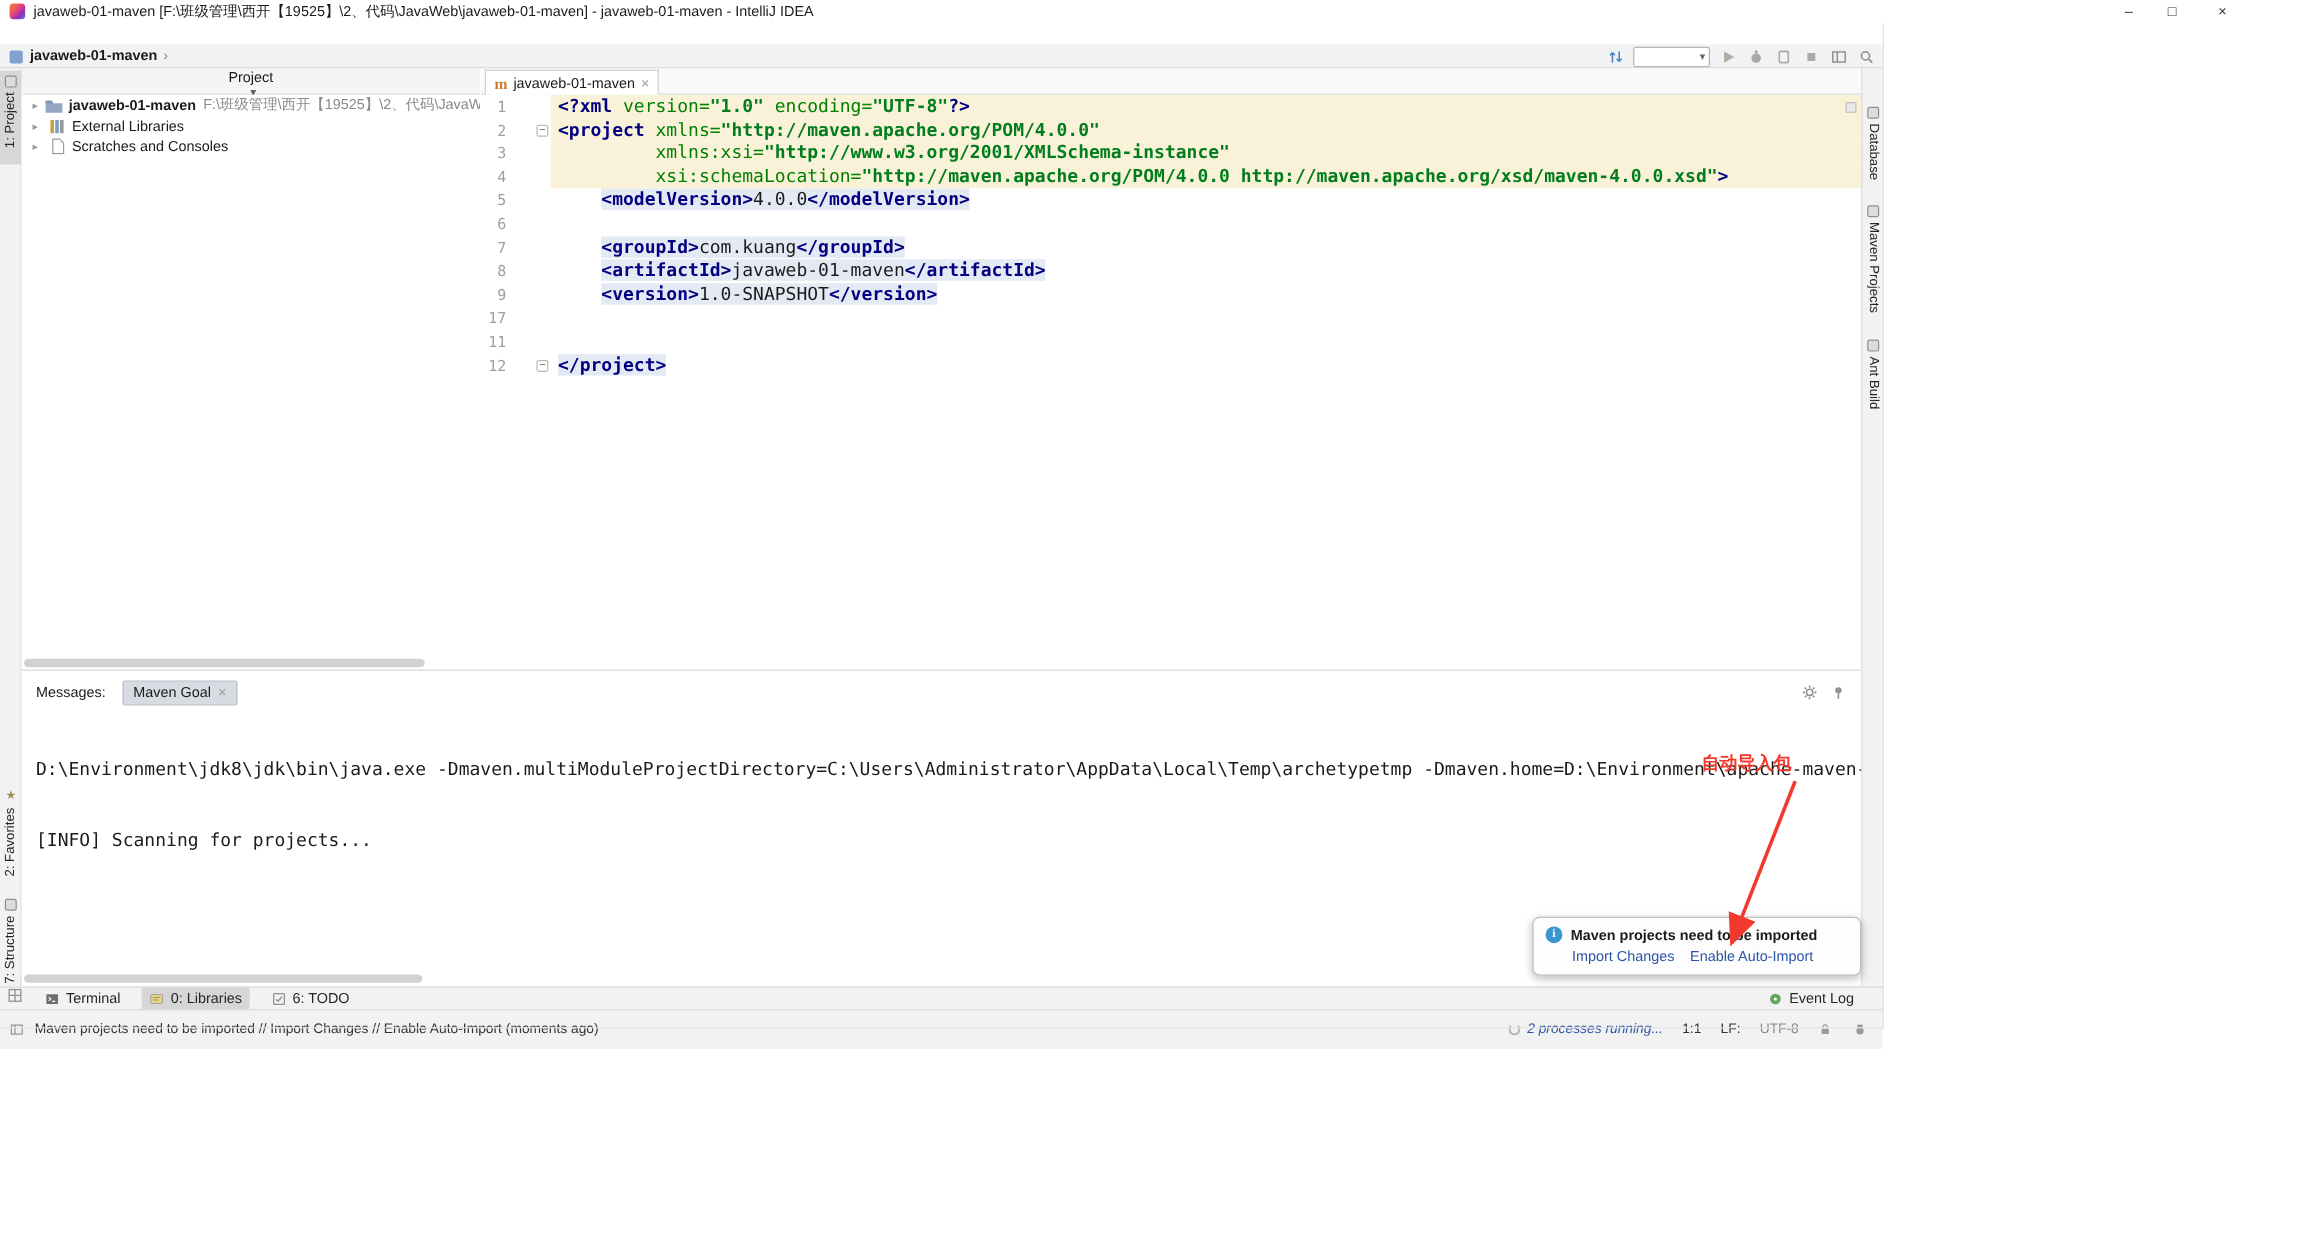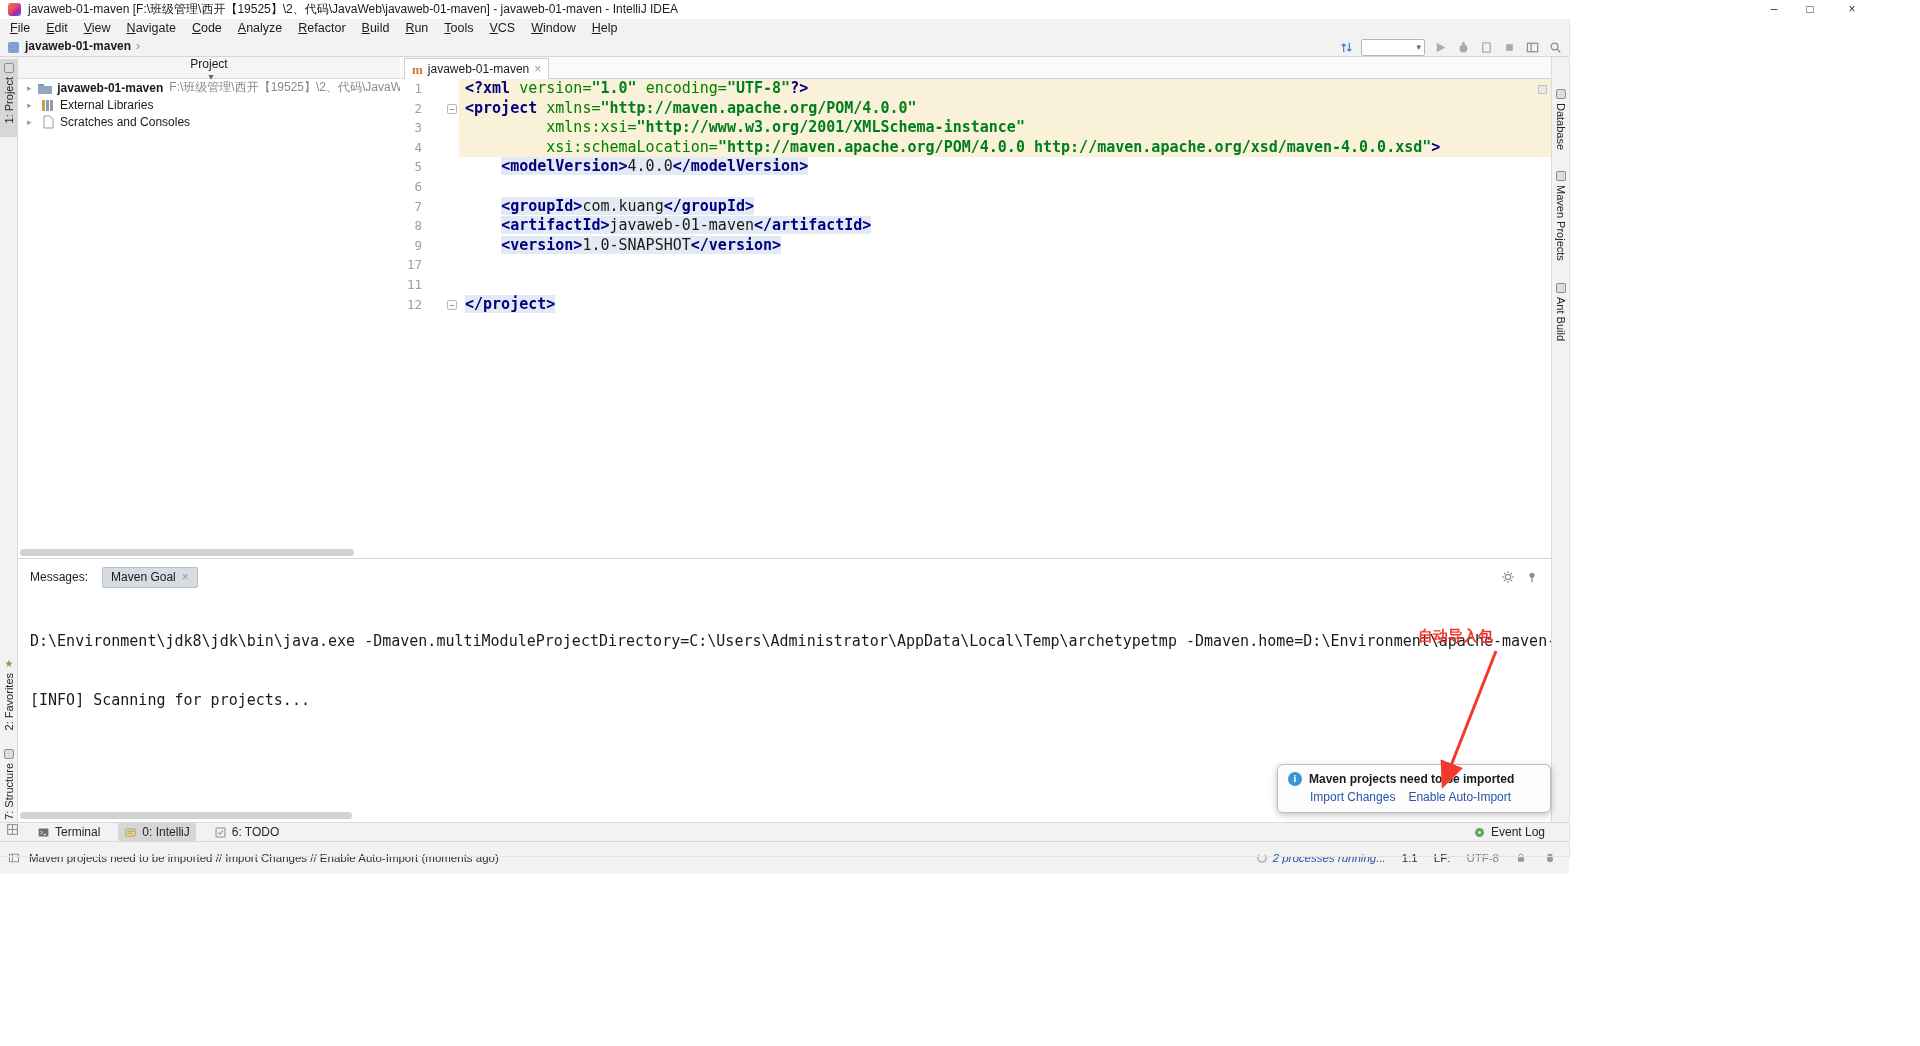--- a/index.html
+++ b/index.html
@@ -133,35 +133,20 @@
 <div class="canvas">
 
   <div id="titlebar">
     <span id="app-icon"></span>
     <span id="title-text">javaweb-01-maven [F:\班级管理\西开【19525】\2、代码\JavaWeb\javaweb-01-maven] - javaweb-01-maven - IntelliJ IDEA</span>
     <span class="win-btn" id="btn-min">–</span>
     <span class="win-btn" id="btn-max">□</span>
     <span class="win-btn" id="btn-close">×</span>
   </div>
 
-  <div id="menubar">
-    <span class="menu-item">File</span>
-    <span class="menu-item">Edit</span>
-    <span class="menu-item">View</span>
-    <span class="menu-item">Navigate</span>
-    <span class="menu-item">Code</span>
-    <span class="menu-item">Analyze</span>
-    <span class="menu-item">Refactor</span>
-    <span class="menu-item">Build</span>
-    <span class="menu-item">Run</span>
-    <span class="menu-item">Tools</span>
-    <span class="menu-item">VCS</span>
-    <span class="menu-item">Window</span>
-    <span class="menu-item">Help</span>
-  </div>
 
   <div id="navbar">
     <span id="crumb-icon"></span>
     <span id="crumb-label">javaweb-01-maven</span>
     <span id="crumb-chevron">›</span>
     <div id="nav-right">
       <span class="nav-icon">
         <svg width="15" height="15" viewBox="0 0 16 16">
             <path d="M5 13V4M5 4L2.8 6.5M5 4l2.2 2.5M11 3v9m0 0l-2.2-2.5M11 12l2.2-2.5" stroke="#4f87c5" fill="none" stroke-width="1.4"></path>
           </svg>
@@ -442,21 +427,21 @@
       <span>Terminal</span>
     </div>
     <div class="bb-item selected">
       <span class="ticon">
         <svg width="13" height="13" viewBox="0 0 16 16">
             <rect x="2" y="3.5" width="12" height="9" rx="1" fill="#f0d77a" stroke="#9a9a9a"></rect>
             <line x1="4" y1="6.5" x2="12" y2="6.5" stroke="#8f8f8f"></line>
             <line x1="4" y1="9" x2="10" y2="9" stroke="#8f8f8f"></line>
           </svg>
       </span>
-      <span>0: IntelliJ</span>
+      <span>0: Libraries</span>
     </div>
     <div class="bb-item">
       <span class="ticon">
         <svg width="13" height="13" viewBox="0 0 16 16">
             <rect x="2.5" y="2.5" width="11" height="11" rx="1" fill="none" stroke="#8f8f8f" stroke-width="1.3"></rect>
             <path d="M5 8.2l2 2 4-4.5" stroke="#8f8f8f" fill="none" stroke-width="1.4"></path>
           </svg>
       </span>
       <span>6: TODO</span>
     </div>

